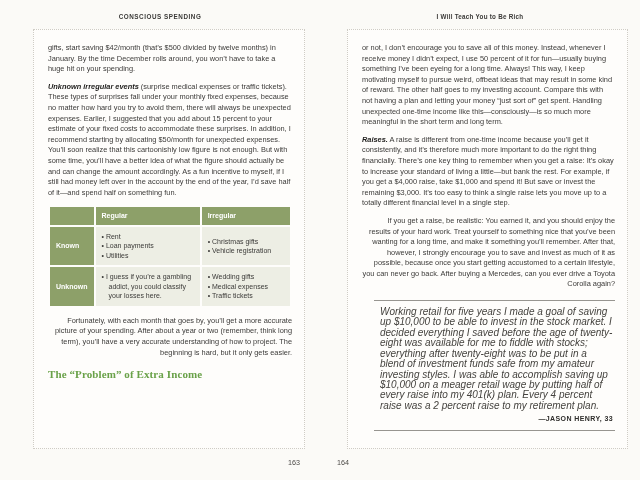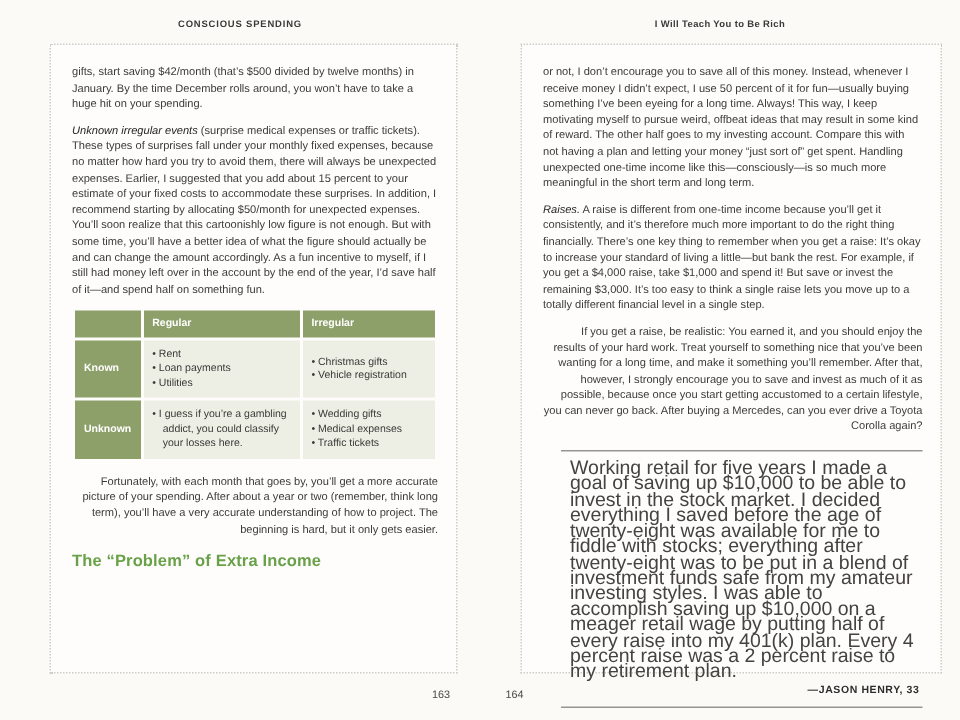--- a/index.html
+++ b/index.html
@@ -27,21 +27,21 @@
   .page.left  .content-box { left:33px; right:15px; }
   .page.right .content-box { left:27px; right:12px; }
 
   .text {
     padding:13px 12px 0 14px;
     font-size:7.4px; line-height:10.6px;
     text-align:left;
   }
   .text p { margin:0 0 7px 0; }
   p.indent { text-indent:13px;text-align:right; }
-  .lead-in { font-weight:normal; font-style:italic; color:#1e1d1b;text-align:right; }
+  .lead-in { font-weight:bold; font-style:italic; color:#1e1d1b;text-align:right; }
 
   
   table.expense-table {
     width:100%; margin:3px 0 8px 0;
     border-collapse:separate; border-spacing:2px;
     font-size:7px; line-height:9.5px;
   }
   .expense-table th, .expense-table td { vertical-align:middle; text-align:left; }
   .cell-green {
     background:#8da069; color:#ffffff; font-weight:bold;
@@ -51,35 +51,35 @@
   .expense-table td.cell-body {
     background:#edeee4; color:#3b3a38; padding:5px 6px; vertical-align:middle;
   }
   .col-regular { width:45%; }
   .col-irregular { width:38%; }
   .bullet-item { padding-left:7px; text-indent:-7px; }
 
   
   h2.section-heading {
     margin:10px 0 3px 0;
-    font-family:Liberation Sans, sans-serif;
+    font-family:Liberation Serif, serif;
     font-size:11px; line-height:13px; font-weight:bold;
     color:#69a148; letter-spacing:0.1px;
   }
 
   
   .quote-block {
     margin:10px 0 0 12px;
     border-top:1px solid #979590;
     border-bottom:1px solid #979590;
     padding:6px 2px 5px 6px;
   }
   .quote-text {
-    color:#45433f;
-    font-size:13px; line-height:10.4px;
+    font-style:italic; color:#45433f;
+    font-size:10px; line-height:10.4px;
   }
   .quote-attr {
     margin-top:3px; text-align:right;
     font-size:7px; font-weight:bold; letter-spacing:0.4px;
     color:#2e2d2b; font-style:normal;
   }
 
   .page-num {
     position:absolute; bottom:13px;
     font-size:7.2px; color:#4c4a47;

